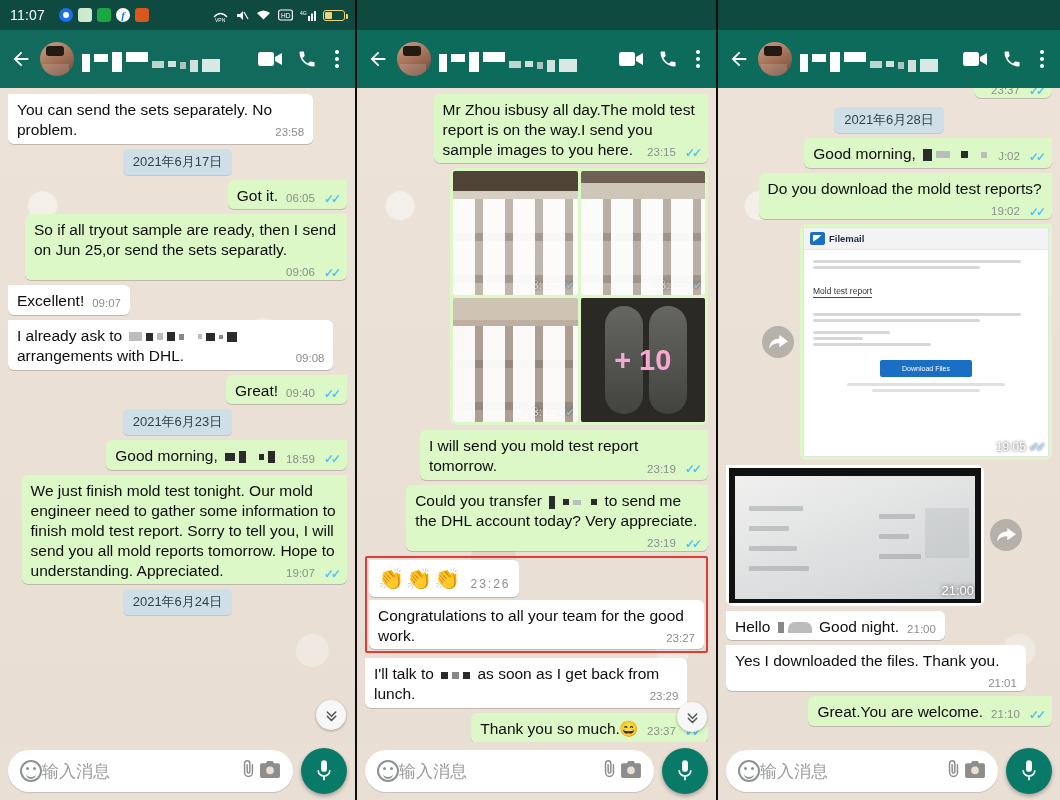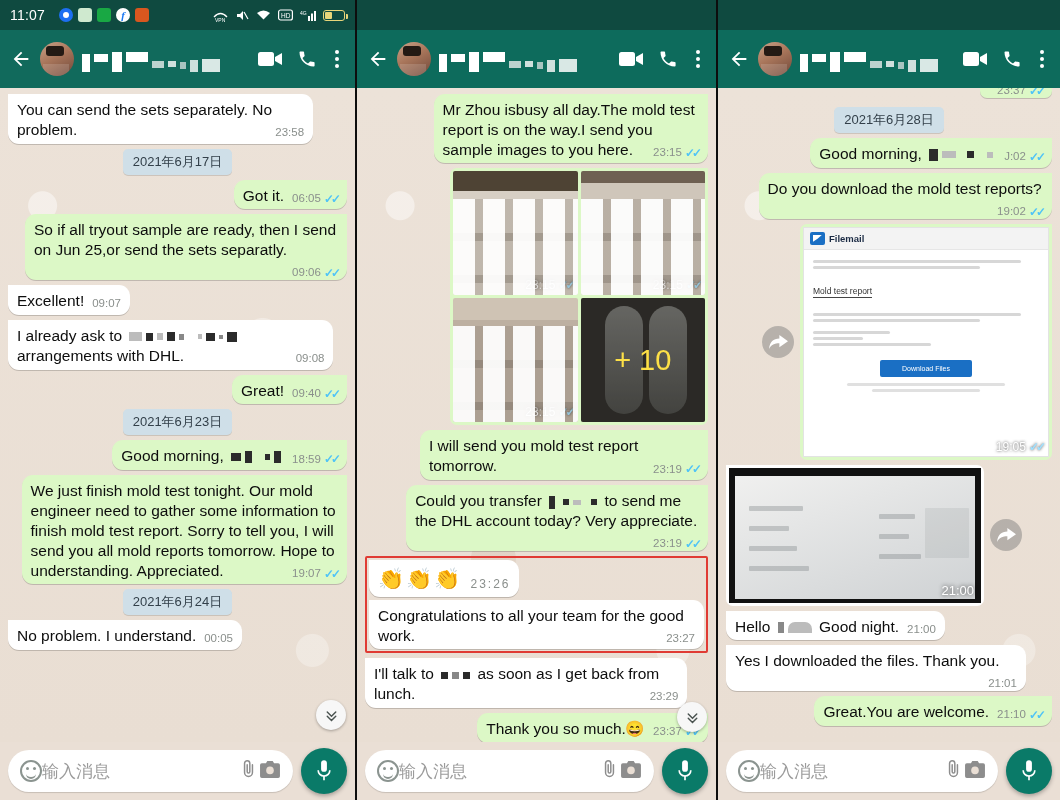--- a/index.html
+++ b/index.html
@@ -75,27 +75,27 @@
             radial-gradient(circle at 88% 86%, rgba(255,255,255,.3) 0 16px, transparent 17px),
             linear-gradient(180deg,#ece2d8,#e9ded3);
           padding:6px 8px 4px 8px; }
   .chat-inner { display:flex; flex-direction:column; gap:5px; }
 
   .row { display:flex; }
   .row.in { justify-content:flex-start; }
   .row.out { justify-content:flex-end; }
   .row.mid { justify-content:center; }
 
-  .bubble { position:relative; max-width:90%; border-radius:11px;
+  .bubble { position:relative; max-width:90%; border-radius:6px;
             padding:6px 9px 4px 9px; font-size:15.5px; line-height:1.28;
             color:#0d0d0d; box-shadow:0 1px 0.5px rgba(0,0,0,.18); }
   .bubble.in  { background:#ffffff; border-top-left-radius:0; }
   .bubble.out { background:#dcf8c6; border-top-right-radius:0; }
   .bubble .txt { display:inline; }
-  .meta { display:inline-flex; align-items:center; gap:3px; float:right;
+  .meta { display:inline-flex; align-items:center; gap:9px; float:right;
           margin:4px 0 0 8px; font-size:11.5px; color:#8a8f8c; line-height:1;
           position:relative; top:3px; }
   .ticks { color:#4fc3f7; font-size:12px; letter-spacing:-3px; font-weight:bold; }
   .clearfix::after{content:"";display:block;clear:both;}
 
   .datechip { background:#cfdfe8; color:#33404a; font-size:13px; border-radius:5px;
               padding:4px 10px; box-shadow:0 1px 0.5px rgba(0,0,0,.13); }
 
   .redact-inline { display:inline-flex; align-items:center; gap:4px;
                    vertical-align:middle; margin:0 3px; }
@@ -116,21 +116,21 @@
         linear-gradient(180deg,#4e4334 0 16%,#d7cfc4 16% 100%);}
   .ph-a::after,.ph-b::after,.ph-c::after{content:"";position:absolute;left:0;right:0;top:22%;
         bottom:0;
         background:
          repeating-linear-gradient(90deg, rgba(255,255,255,.92) 0 22px, rgba(120,110,100,.25) 22px 30px),
          repeating-linear-gradient(180deg, rgba(255,255,255,.0) 0 34px, rgba(90,80,70,.3) 34px 42px);}
   .ph-b{background:linear-gradient(180deg,#6e6052 0 10%,#cfc6ba 10% 100%);}
   .ph-c{background:linear-gradient(180deg,#cfc3b4 0 18%,#bdb0a1 18% 100%);}
   .ph-d{background:#3c3a35;}
   .plus { position:absolute; inset:0; display:flex; align-items:center;
-          justify-content:center; color:#fde047; font-size:29px; font-weight:400;
+          justify-content:center; color:#f9a8d4; font-size:29px; font-weight:700;
           background:rgba(0,0,0,.28); }
   .ph-d .blade{position:absolute;top:8px;width:38px;height:108px;border-radius:19px;
                background:linear-gradient(180deg,#8d8d88,#5d5d58);}
   .ph-d .b1{left:24px;} .ph-d .b2{left:68px;}
 
   
   .docbub { background:#dcf8c6; padding:3px; border-radius:7px;
             border-top-right-radius:0; width:252px; position:relative; }
   .docshot { background:#fff; height:230px; position:relative; overflow:hidden;
              border:1px solid #e3e3e3; }
@@ -385,28 +385,20 @@
               <span>19:07</span>
               <span class="ticks">✓✓</span>
             </span>
           </div>
         </div>
 
         <div class="row mid">
           <span class="datechip">2021年6月24日</span>
         </div>
 
-        <div class="row in" style="position:relative">
-          <div class="bubble in clearfix">
-            <span class="txt">No problem. I understand.</span>
-            <span class="meta">
-              <span>00:05</span>
-            </span>
-          </div>
-        </div>
 
       </div>
 
       <div class="fab-down" style="bottom:12px">
         <svg width="17" height="17" viewBox="0 0 24 24">
             <path d="M6 7l6 6 6-6" stroke="#4a5350" stroke-width="2" fill="none" stroke-linecap="round"></path>
             <path d="M6 13l6 6 6-6" stroke="#4a5350" stroke-width="2" fill="none" stroke-linecap="round"></path>
           </svg>
       </div>
     </div>

